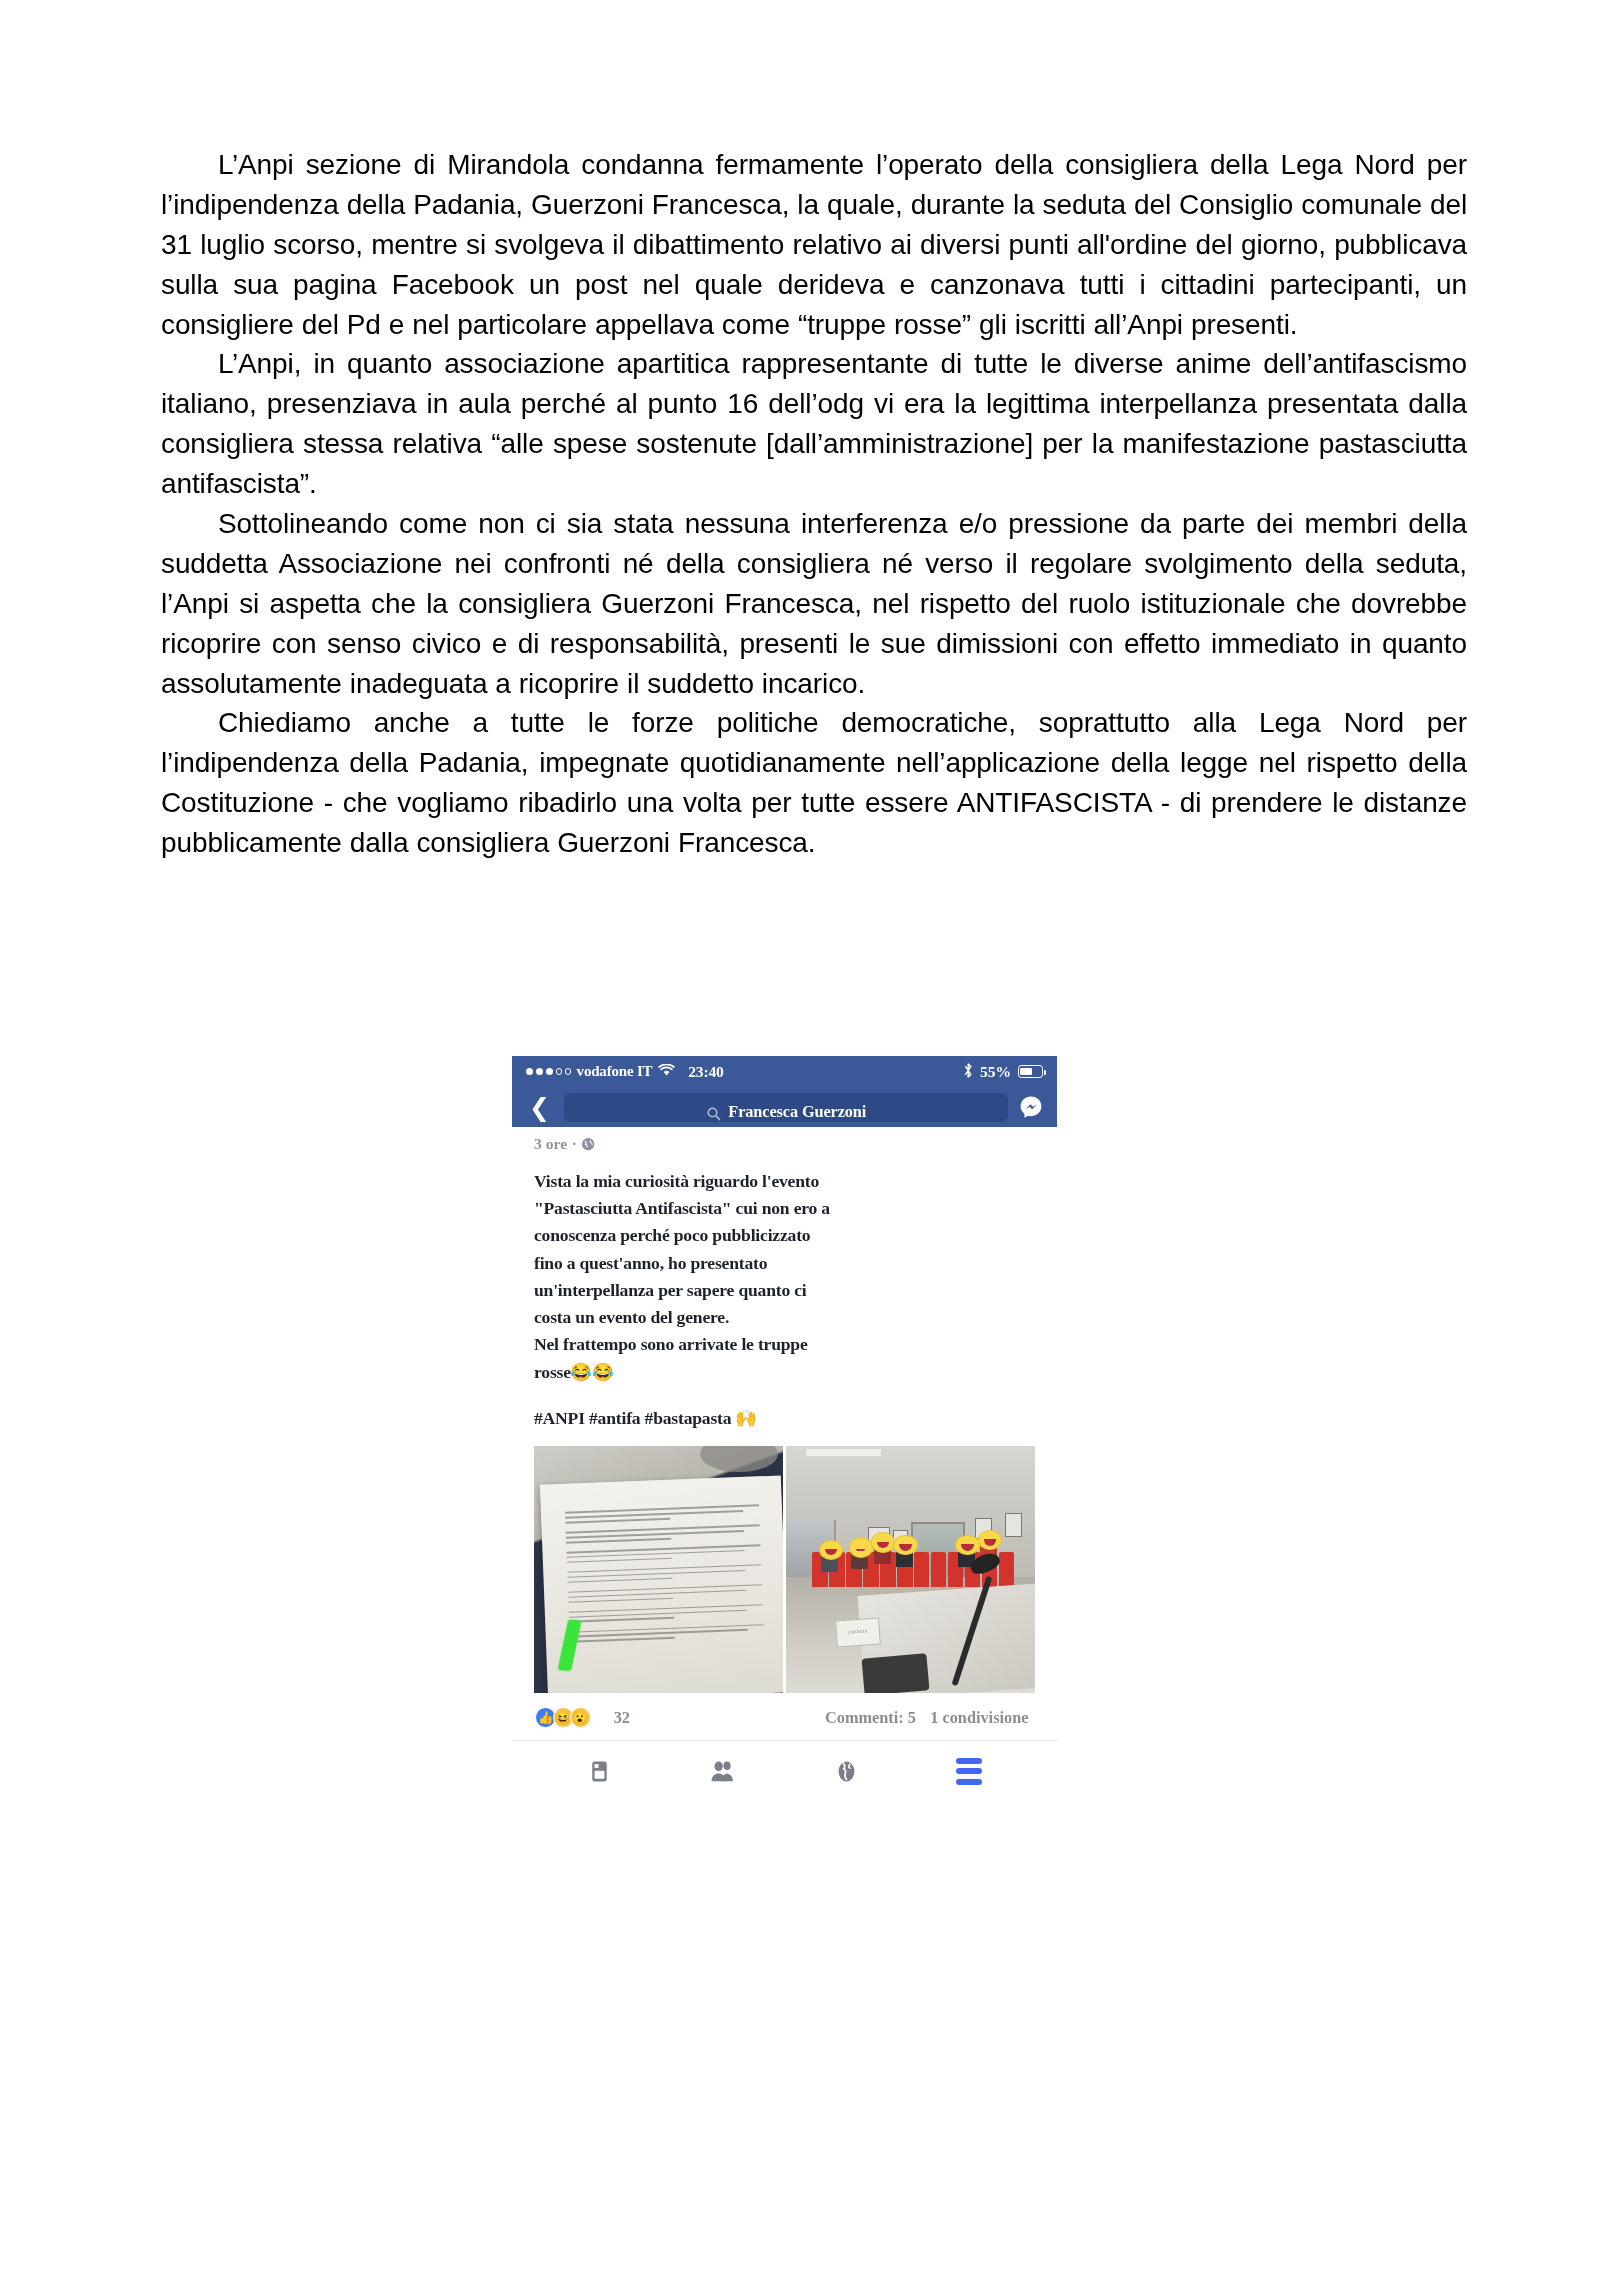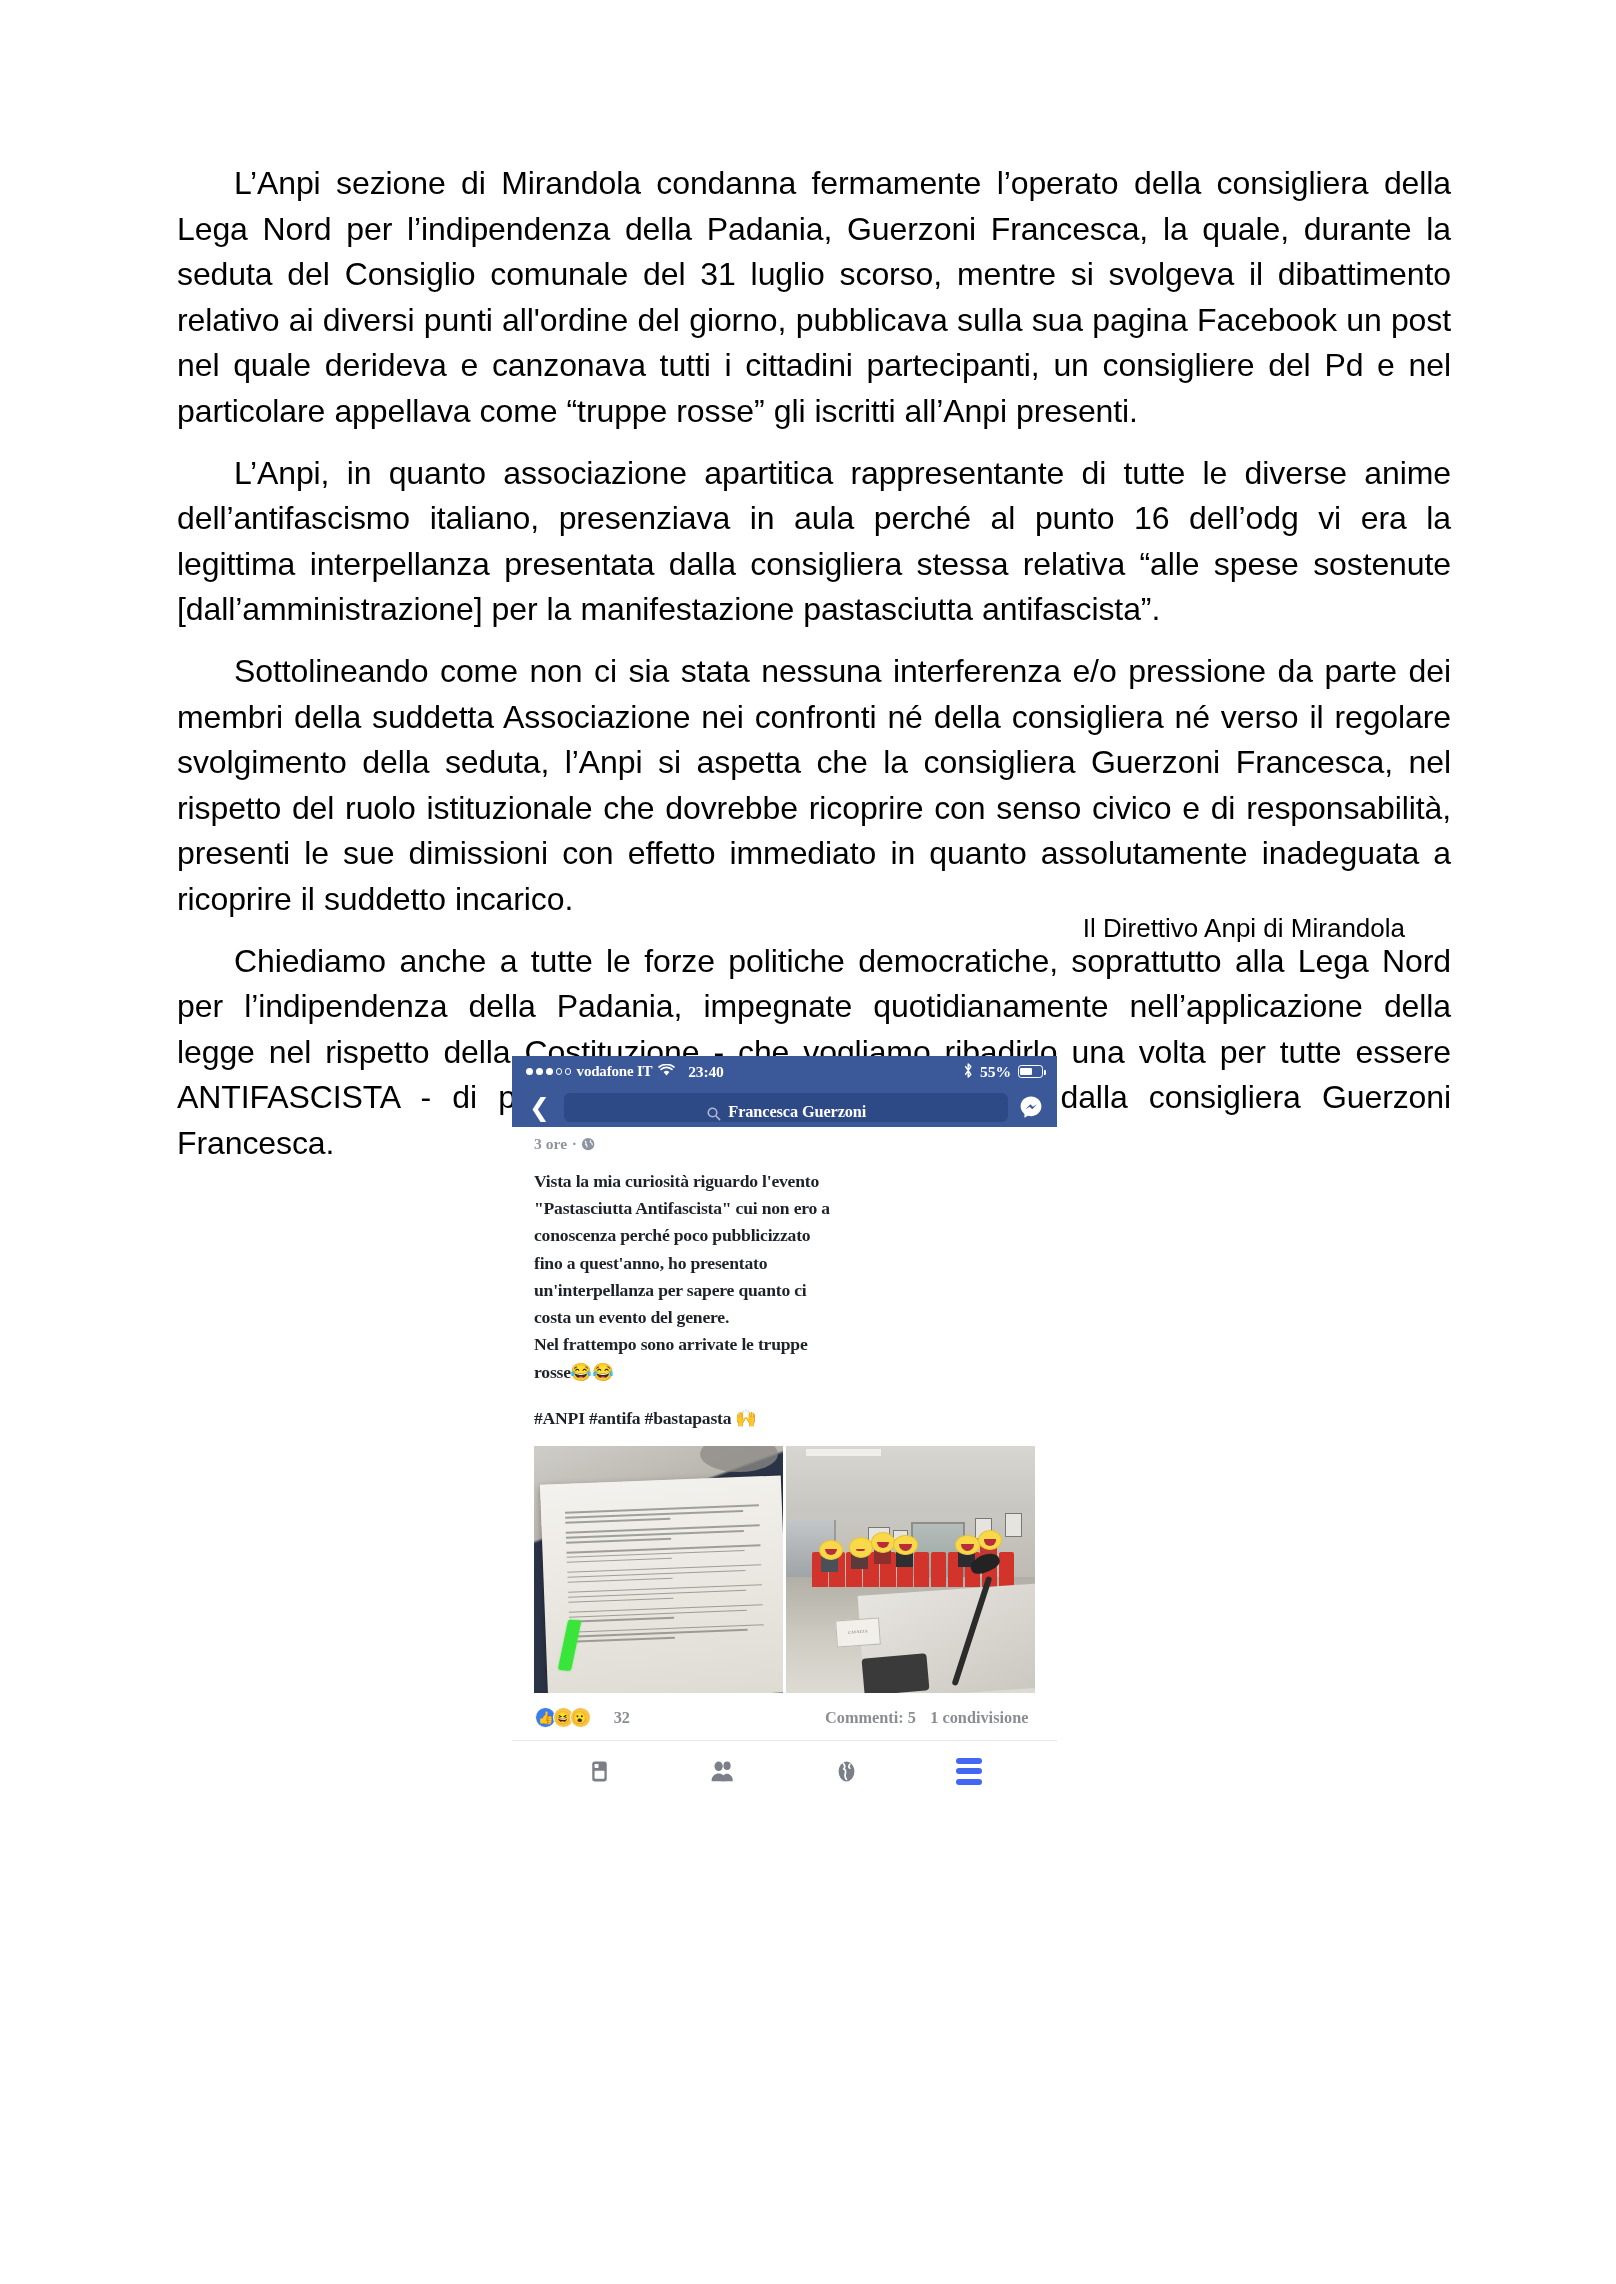--- a/index.html
+++ b/index.html
@@ -25,25 +25,25 @@
     background: #ffffff;
   }
   .letter-body {
     position: absolute;
     left: 161px;
     top: 145px;
     width: 1306px;
   }
   .para {
     font-family: "Liberation Sans", sans-serif;
-    font-size: 32px;
+    font-size: 28px;
     line-height: 1.425;
     text-align: justify;
     text-indent: 57px;
-    margin: 16px;
+    margin: 0;
     letter-spacing: -0.1px;
     word-spacing: 0.3px;
   }
 
   .signature-wrap {
     position: absolute;
     left: 161px;
     top: 910px;
     width: 1306px;
     text-align: right;
@@ -435,23 +435,20 @@
 
 <div class="page">
 
   <div class="letter-body">
     <p class="para">L’Anpi sezione di Mirandola condanna fermamente l’operato della consigliera della Lega Nord per l’indipendenza della Padania, Guerzoni Francesca, la quale, durante la seduta del Consiglio comunale del 31 luglio scorso, mentre si svolgeva il dibattimento relativo ai diversi punti all'ordine del giorno, pubblicava sulla sua pagina Facebook un post nel quale derideva e canzonava tutti i cittadini partecipanti, un consigliere del Pd e nel particolare appellava come “truppe rosse” gli iscritti all’Anpi presenti.</p>
     <p class="para">L’Anpi, in quanto associazione apartitica rappresentante di tutte le diverse anime dell’antifascismo italiano, presenziava in aula perché al punto 16 dell’odg vi era la legittima interpellanza presentata dalla consigliera stessa relativa “alle spese sostenute [dall’amministrazione] per la manifestazione pastasciutta antifascista”.</p>
     <p class="para">Sottolineando come non ci sia stata nessuna interferenza e/o pressione da parte dei membri della suddetta Associazione nei confronti né della consigliera né verso il regolare svolgimento della seduta, l’Anpi si aspetta che la consigliera Guerzoni Francesca, nel rispetto del ruolo istituzionale che dovrebbe ricoprire con senso civico e di responsabilità, presenti le sue dimissioni con effetto immediato in quanto assolutamente inadeguata a ricoprire il suddetto incarico.</p>
     <p class="para">Chiediamo anche a tutte le forze politiche democratiche, soprattutto alla Lega Nord per l’indipendenza della Padania, impegnate quotidianamente nell’applicazione della legge nel rispetto della Costituzione - che vogliamo ribadirlo una volta per tutte essere ANTIFASCISTA - di prendere le distanze pubblicamente dalla consigliera Guerzoni Francesca.</p>
   </div>
 
-  <div class="signature-wrap">
-    <span class="signature">Il Direttivo Anpi di Mirandola</span>
-  </div>
 
   <div class="phone-shot">
 
     <div class="status-bar">
       <div class="sb-left">
         <span class="sig-dots">
           <span class="dot"></span>
             <span class="dot"></span>
             <span class="dot"></span>
           <span class="dot empty"></span>

